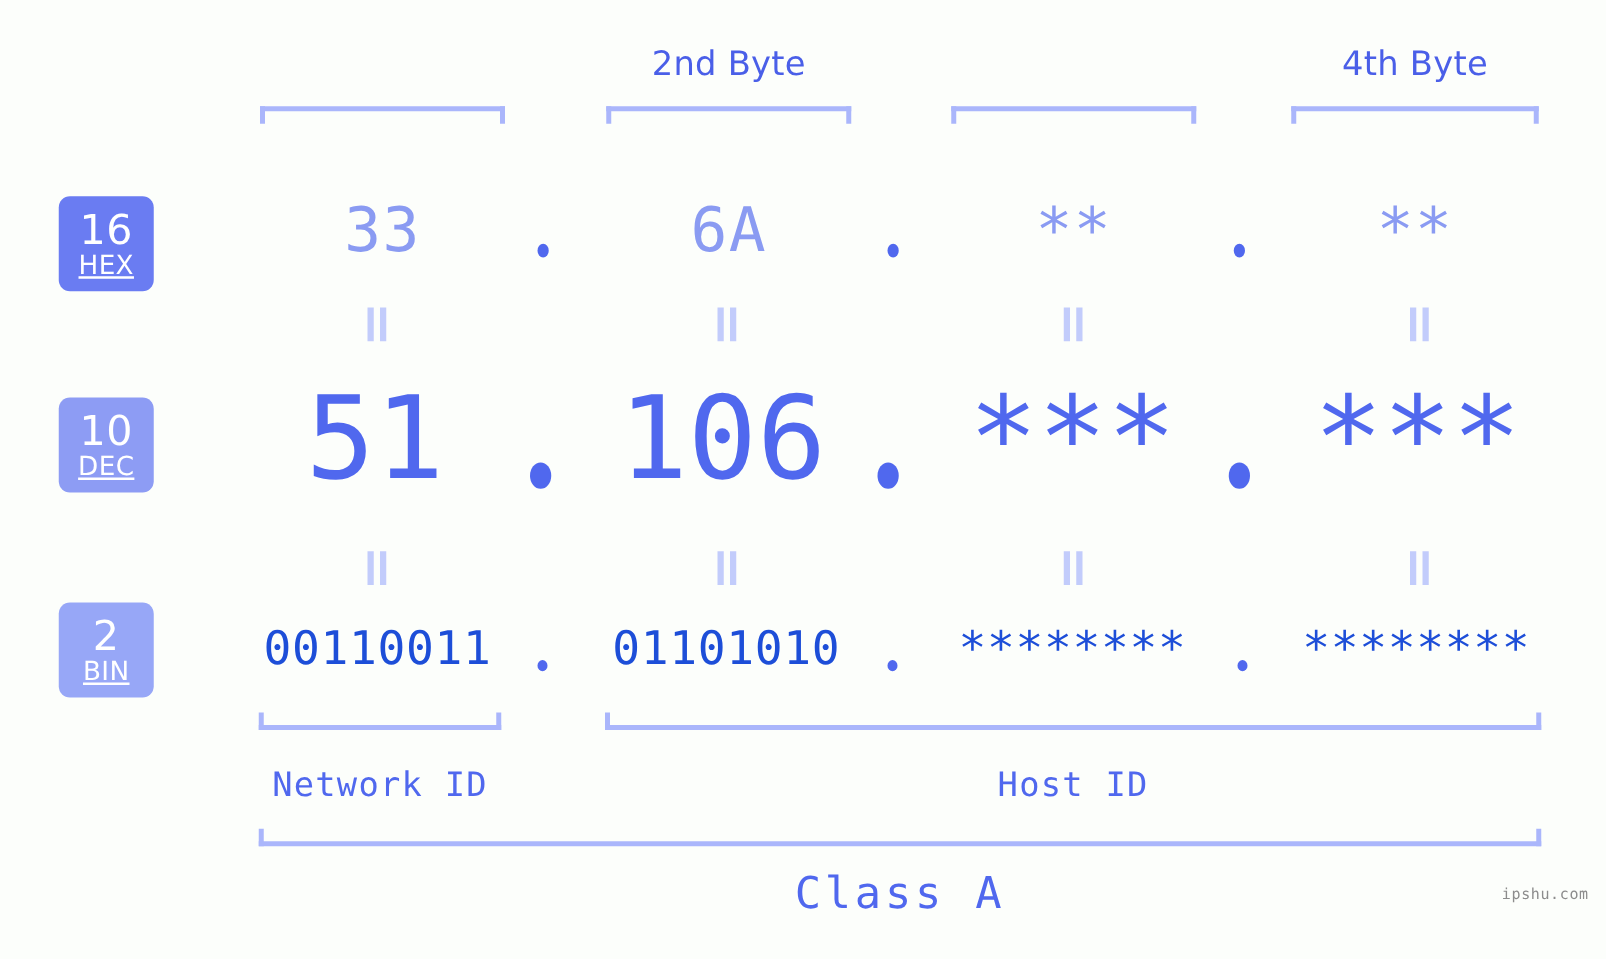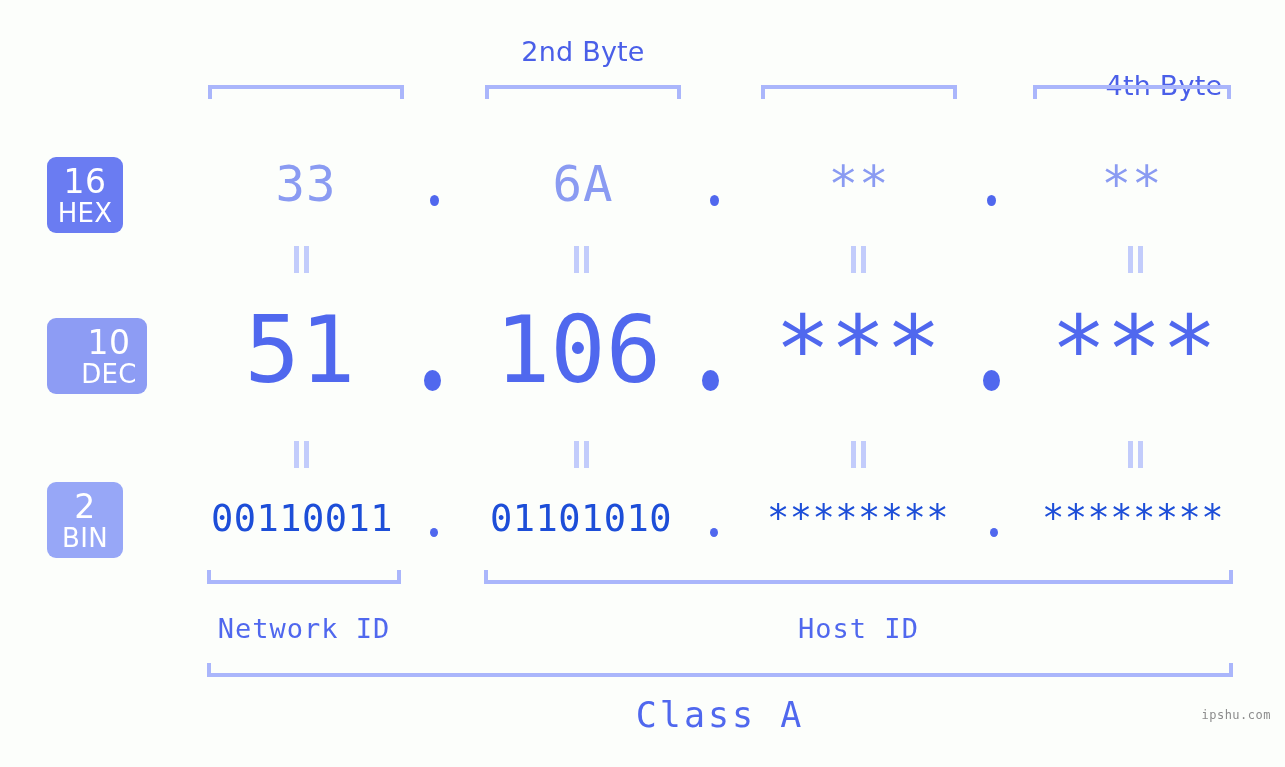--- a/index.html
+++ b/index.html
@@ -64,27 +64,28 @@
     align-items: center;
     justify-content: center;
     line-height: 1;
   }
   .badge .num {
     font-size: 33px;
     font-weight: 400;
     letter-spacing: 0.5px;
   }
   .badge .nm {
-    font-size: 26px;
+    font-size: 21px;
     font-weight: 400;
     margin-top: 2px;
     letter-spacing: 0.3px;
+    text-decoration: underline;
   }
   #badge-hex { background: #6a7cf2; top: 157px; left: 47px; }
-  #badge-dec { background: #8d9cf4; top: 318px; left: 47px; padding-left: 24px; }
+  #badge-dec { background: #8d9cf4; top: 318px; left: 47px; }
   #badge-bin { background: #97a7f7; top: 482px; left: 47px; }
 
   
   .cell {
     position: absolute;
     text-align: center;
     white-space: nowrap;
     line-height: 1;
   }
   .row-hex .cell {
@@ -160,21 +161,21 @@
     font-size: 12px;
     letter-spacing: 0.5px;
   }
 </style>
 </head>
 <body>
 
 <div class="stage">
 
   <div class="byte-label" style="left:485px; top:36px; width:196px;">2nd Byte</div>
-  <div class="byte-label" style="left:1065px; top:36px; width:198px;margin-top:34px;">4th Byte</div>
+  <div class="byte-label" style="left:1033px; top:36px; width:198px;">4th Byte</div>
 
   <div class="bracket-down" style="left:208px; top:85px; width:196px;"></div>
   <div class="bracket-down" style="left:485px; top:85px; width:196px;"></div>
   <div class="bracket-down" style="left:761px; top:85px; width:196px;"></div>
   <div class="bracket-down" style="left:1033px; top:85px; width:198px;"></div>
 
   <div class="badge" id="badge-hex">
     <span class="num">16</span>
     <span class="nm">HEX</span>
   </div>

